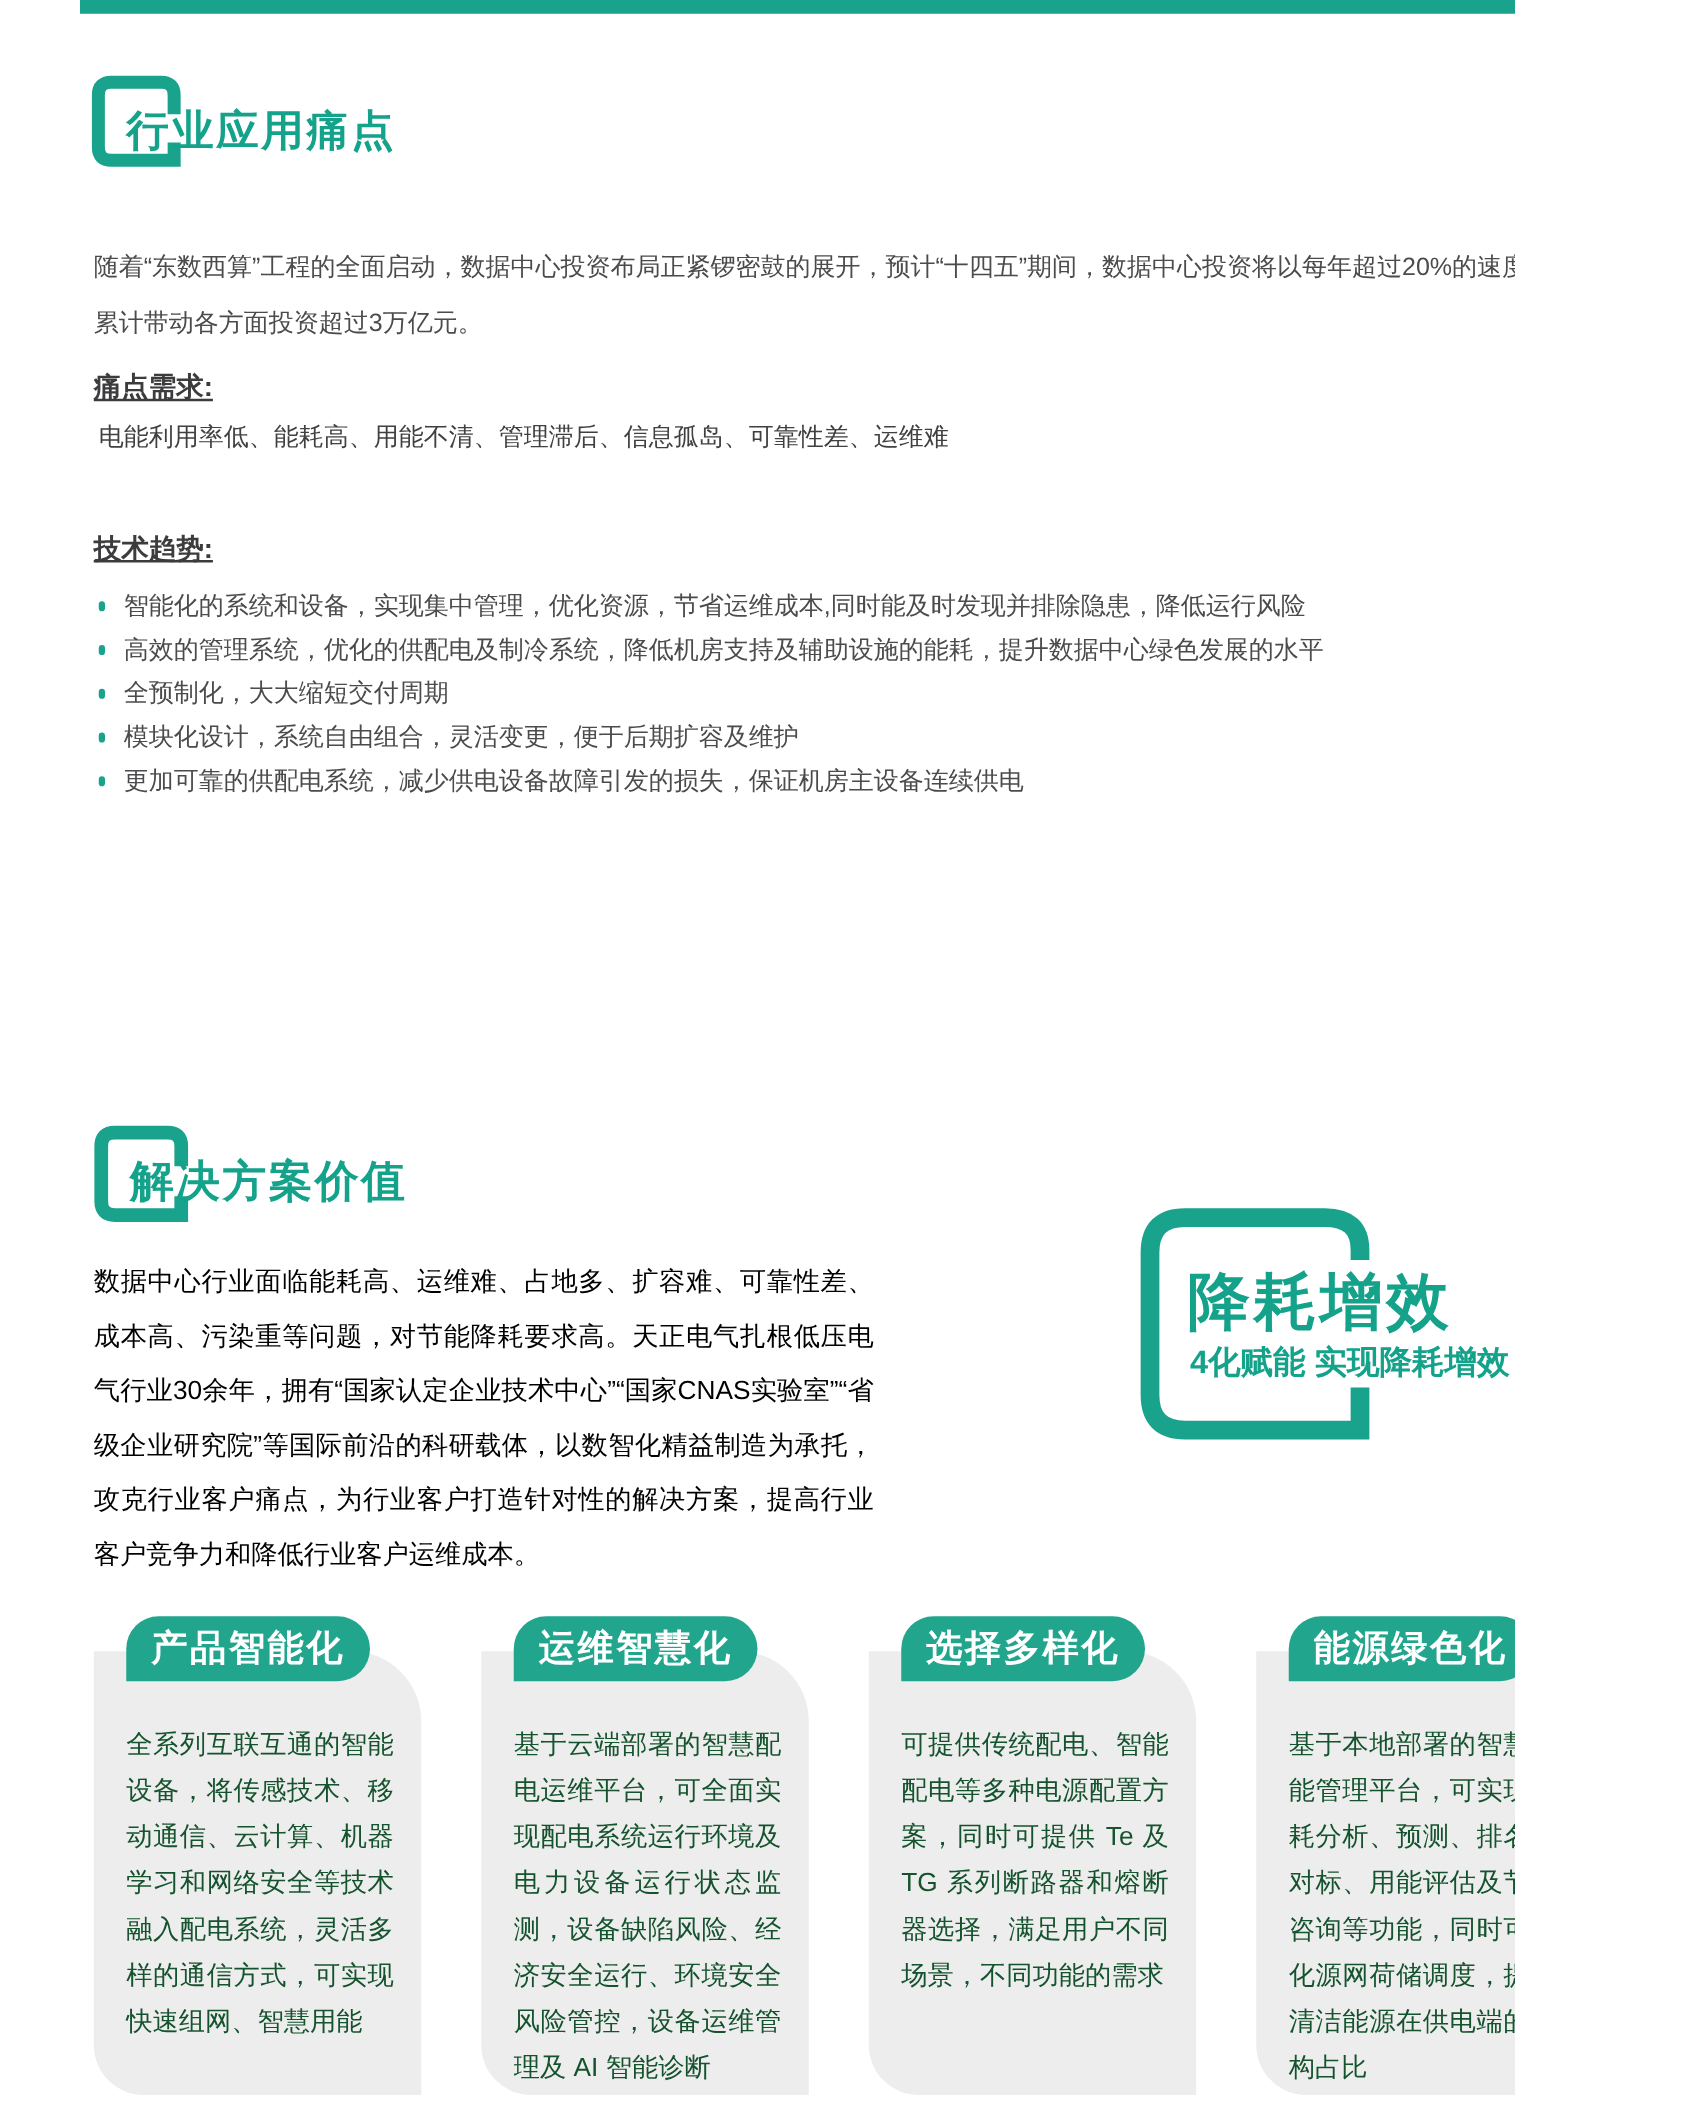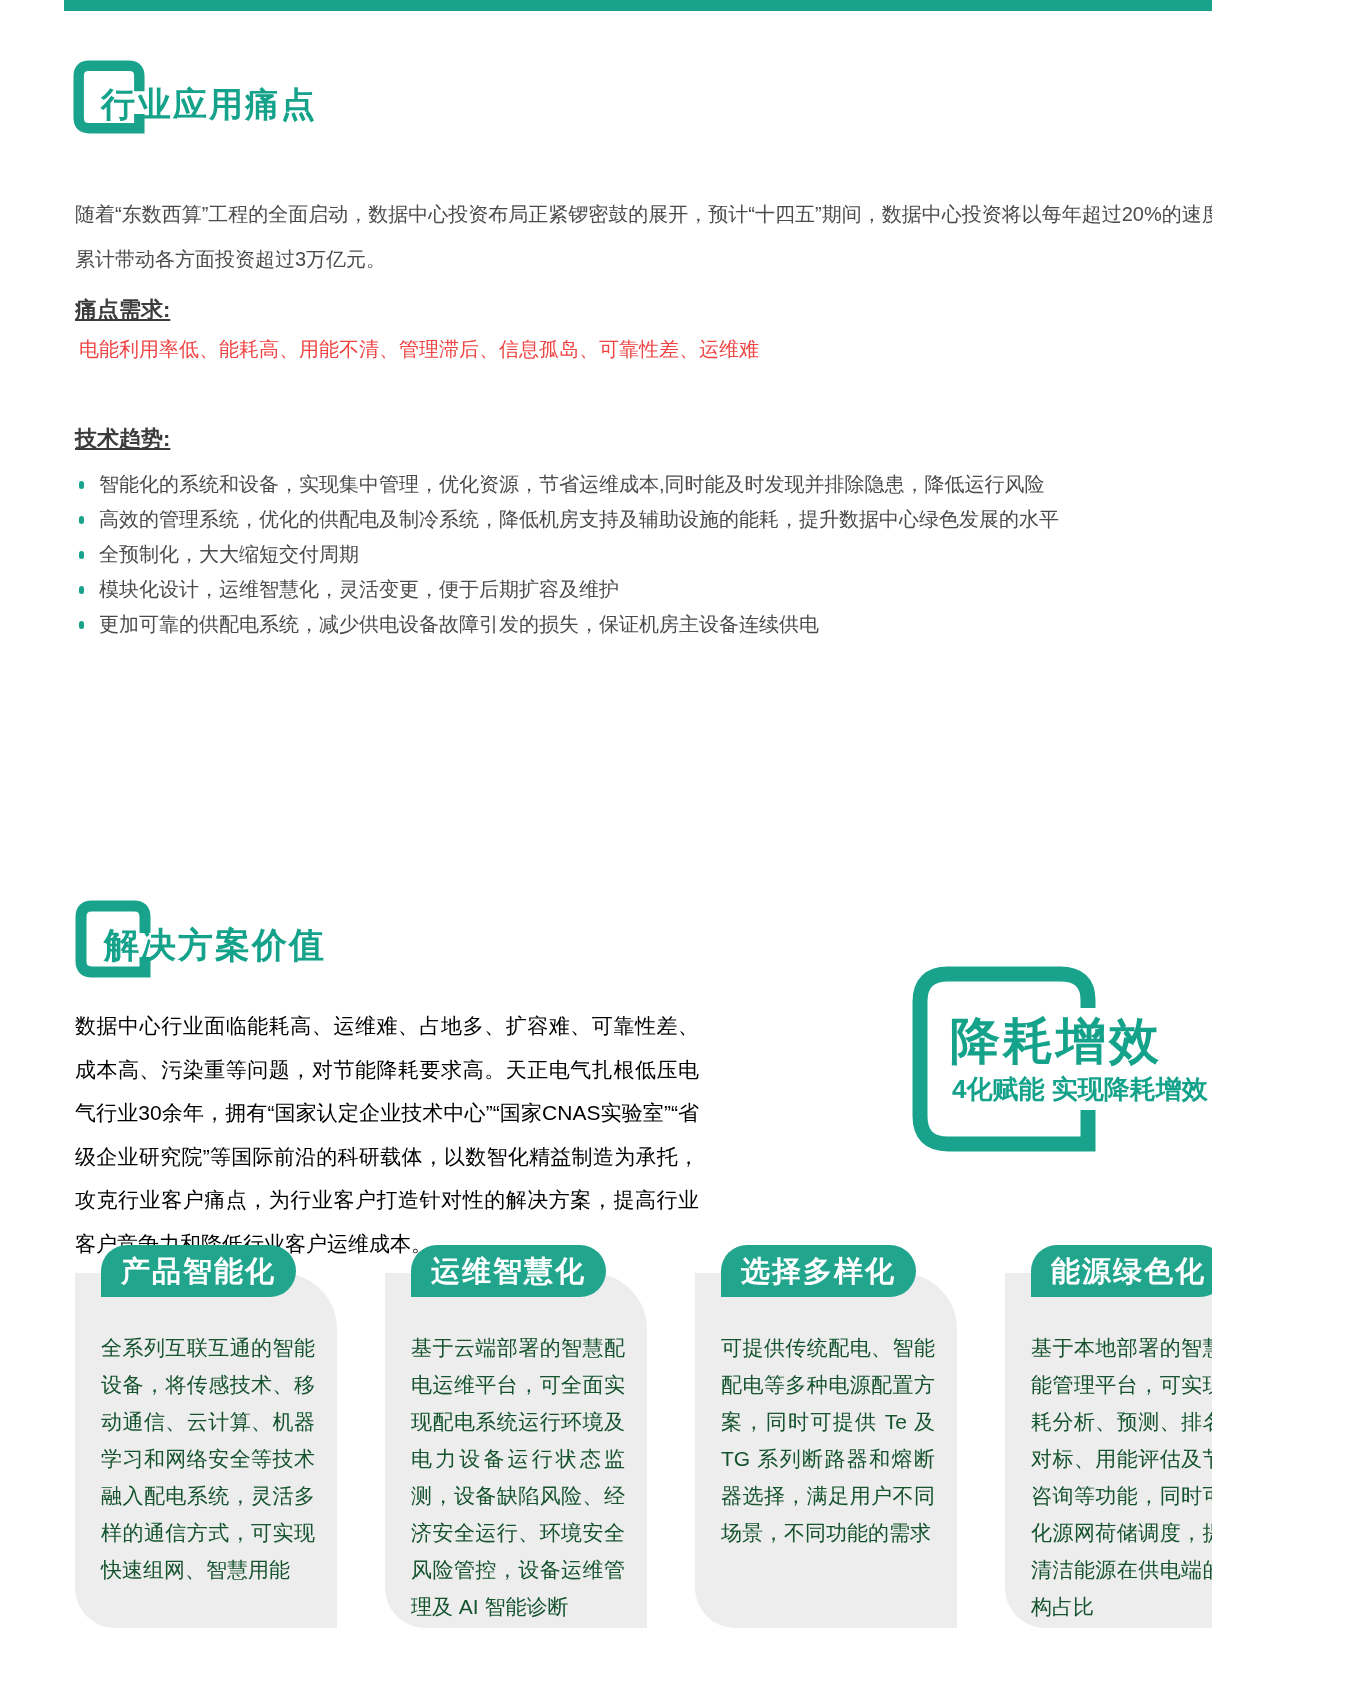--- a/index.html
+++ b/index.html
@@ -17,40 +17,40 @@
   .sec-head-1 h2 { padding:24px 0 0 28px; font-size:34px; }
   .sec-head-2 { left:75px; top:898px; }
   .sec-head-2 .bracket { width:76px; height:82px; }
   .sec-head-2 h2 { padding:24px 0 0 29px; font-size:35px; }
 
   .intro { position:absolute; left:75px; top:192px; width:1212px; margin:0;
            font-size:20px; line-height:45px; color:#4b4b4d; }
 
   .sub-head { position:absolute; margin:0; font-size:22px; font-weight:700; color:#3c3c3e;text-decoration:underline; }
   .h-pain  { left:75px; top:295px; }
-  .pain-line { position:absolute; left:79px; top:336px; margin:0; font-size:20px; color:#ef4444; }
+  .pain-line { position:absolute; left:79px; top:336px; margin:0; font-size:20px; color:#404040; }
   .h-trend { left:75px; top:424px; }
 
   .trends { position:absolute; left:77px; top:467px; margin:0; padding:0; list-style:none; }
   .trends li { display:flex; align-items:center; height:35px; font-size:20px; color:#4b4b4d; }
   .trends .dot { flex:0 0 auto; width:5px; height:8px; border-radius:3px; background:#1aa38c;
                  margin:0 15px 0 2px; }
 
   .desc { position:absolute; left:75px; top:1004px; width:624px; margin:0;
           font-size:21px; line-height:43.5px; text-align:justify; color:#000000; }
 
   .callout { position:absolute; left:910px; top:962px; width:320px; height:210px; }
   .callout .bracket-lg { position:absolute; left:0; top:0; width:186px; height:194px; }
   .callout-title { position:absolute; left:40px; top:46px; font-size:50px; font-weight:700;
                    color:#14a28a; letter-spacing:3px; white-space:nowrap; }
   .callout-sub { position:absolute; left:42px; top:110px; font-size:26px; font-weight:700;
                  color:#14a28a; white-space:nowrap; }
 
   .cards { position:absolute; left:75px; top:1245px; width:1192px; display:flex; gap:48px; }
-  .card { position:relative; width:262px; flex:0 0 auto; }
+  .card { position:relative; width:262px; flex:0 0 auto;margin-top:48px; }
   .card-head { position:relative; z-index:2; margin-left:26px; display:inline-block;
                box-sizing:border-box; min-width:186px; height:52px; line-height:52px;
                padding:0 20px; background:#21a58d; border-radius:26px 26px 26px 0;
                color:#ffffff; font-size:29px; font-weight:700; letter-spacing:2px;
                text-align:center; white-space:nowrap; }
   .card-body { box-sizing:border-box; margin-top:-24px; height:355px; background:#ededed;
                border-radius:0 56px 0 40px; padding:56px 22px 0 26px; }
   .card-body p { margin:0; font-size:21px; line-height:37px; text-align:justify; color:#14532d; }
 </style>
 </head>
@@ -81,21 +81,21 @@
     <li>
       <span class="dot"></span>
       <span>高效的管理系统，优化的供配电及制冷系统，降低机房支持及辅助设施的能耗，提升数据中心绿色发展的水平</span>
     </li>
     <li>
       <span class="dot"></span>
       <span>全预制化，大大缩短交付周期</span>
     </li>
     <li>
       <span class="dot"></span>
-      <span>模块化设计，运维智慧化，灵活变更，便于后期扩容及维护</span>
+      <span>模块化设计，系统自由组合，灵活变更，便于后期扩容及维护</span>
     </li>
     <li>
       <span class="dot"></span>
       <span>更加可靠的供配电系统，减少供电设备故障引发的损失，保证机房主设备连续供电</span>
     </li>
   </ul>
 
   <div class="sec-head sec-head-2">
     <svg class="bracket" viewBox="0 0 76 80">
       <path d="M 70 34 V 18 Q 70 7 59 7 H 17 Q 6 7 6 18 V 62 Q 6 73 17 73 H 70 V 58" fill="none" stroke="#1aa38c" stroke-width="11"></path>

